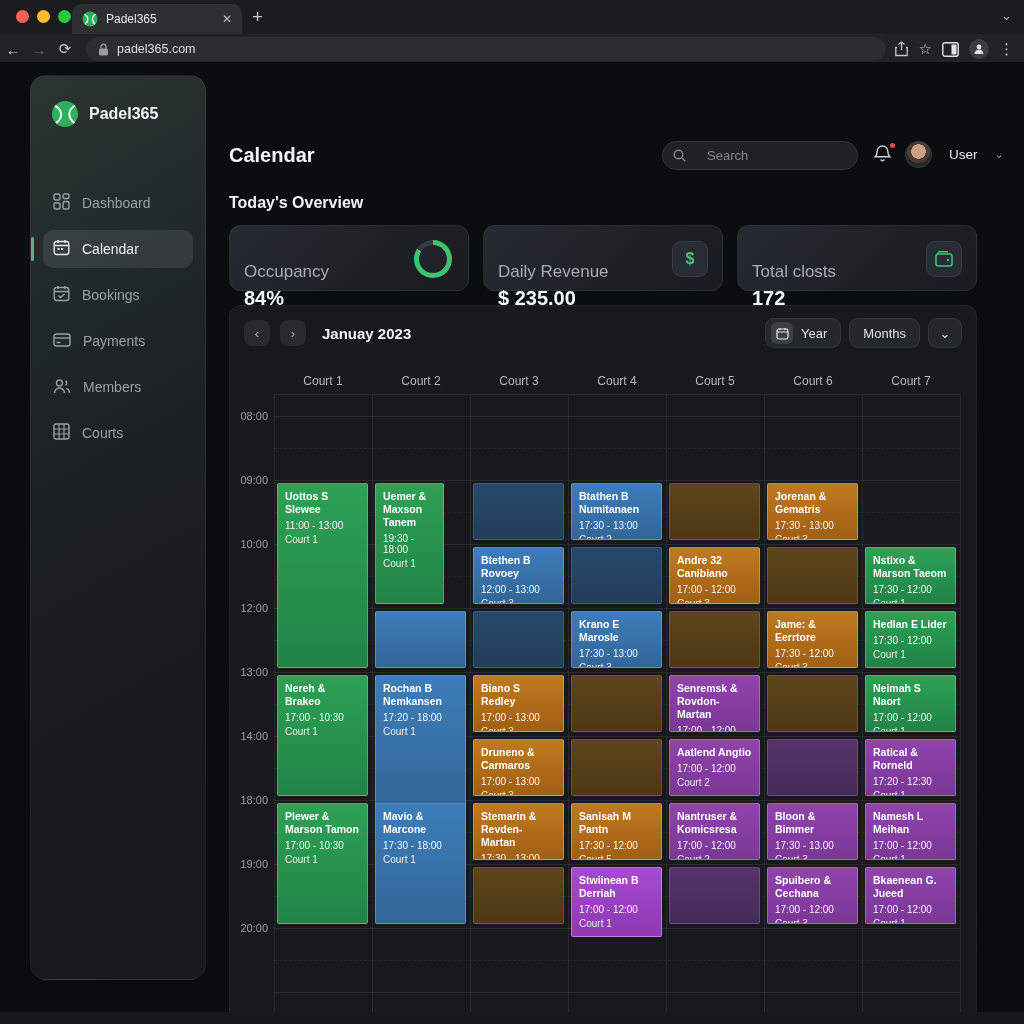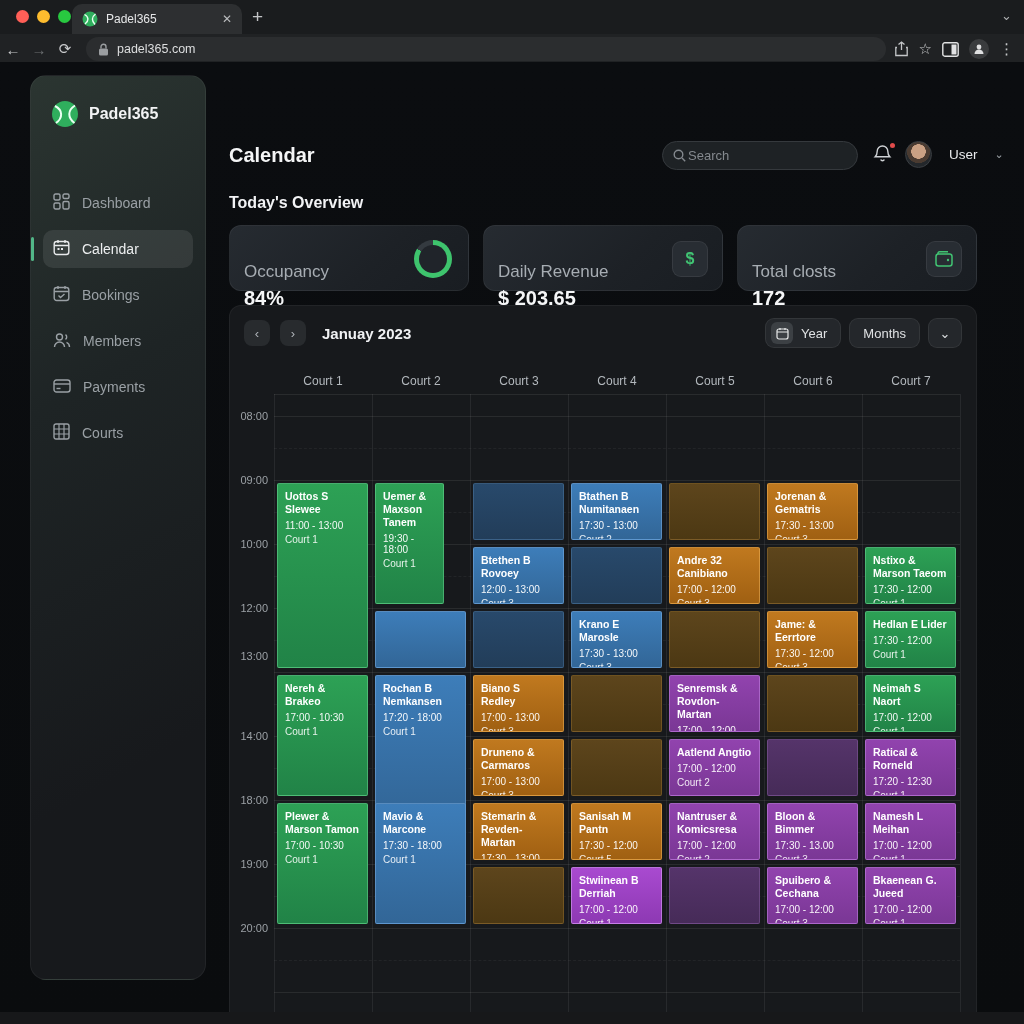--- a/index.html
+++ b/index.html
@@ -44,21 +44,21 @@
   .nav-item { display:flex; align-items:center; gap:12px; height:38px; padding:0 10px;
     border-radius:10px; color:#9aa0a5; font-size:14px; position:relative; }
   .nav-item svg { flex:0 0 auto; }
   .nav-item.active { background:rgba(255,255,255,0.09); color:#eceeef; }
   .nav-item.active::before { content:""; position:absolute; left:-12px; top:7px; width:3px; height:24px;
     border-radius:2px; background:#52b788; }
 
   
   .page-title { position:absolute; left:229px; top:82px; color:#f4f5f6; font-size:20px; font-weight:bold; }
   .search { position:absolute; left:662px; top:79px; width:196px; height:29px; background:#1e2225;
-    border:1px solid #35393d; border-radius:15px; display:flex; align-items:center; padding:0 10px; gap:2px; }
+    border:1px solid #35393d; border-radius:15px; display:flex; align-items:center; padding:0 10px; gap:21px; }
   .search-ph { color:#84898e; font-size:13px; }
   .bell-wrap { position:absolute; left:873px; top:82px; width:22px; height:22px; }
   .bell-dot { position:absolute; right:-2px; top:-3px; width:9px; height:9px; border-radius:50%;
     background:#e14b4b; border:2px solid #0b0d10; }
   .user-wrap { position:absolute; left:905px; top:79px; display:flex; align-items:center; gap:17px; }
   .avatar { width:27px; height:27px; border-radius:50%;
     background:radial-gradient(circle at 50% 38%, #caa184 0 36%, #4a3b31 37% 58%, #23272b 59%);
     border:1px solid #3a3e42; }
   .user-name { color:#e8eaec; font-size:13.5px; }
   .user-chev { color:#9aa0a5; font-size:11px; }
@@ -203,34 +203,34 @@
         </div>
         <div class="nav-item">
           <span><svg width="17" height="17" viewBox="0 0 17 17">
               <rect x="1.2" y="2.5" width="14.6" height="13" rx="2.5" stroke="#9aa0a5" stroke-width="1.4" fill="none"></rect>
               <path d="M1.2 6.5 H15.8 M5 1 v3 M12 1 v3" stroke="#9aa0a5" stroke-width="1.4"></path>
               <path d="M5.5 10.5 l2 2 l4-3.5" stroke="#9aa0a5" stroke-width="1.4" fill="none"></path>
             </svg></span>
           <span>Bookings</span>
         </div>
         <div class="nav-item">
+          <span><svg width="18" height="14" viewBox="0 0 18 14">
+              <rect x="1" y="1" width="16" height="12" rx="2.5" stroke="#9aa0a5" stroke-width="1.4" fill="none"></rect>
+              <path d="M1 5 H17" stroke="#9aa0a5" stroke-width="1.4"></path>
+              <path d="M3.5 9.5 H7.5" stroke="#9aa0a5" stroke-width="1.4"></path>
+            </svg></span>
+          <span>Payments</span>
+        </div>
+        <div class="nav-item">
           <span><svg width="18" height="16" viewBox="0 0 18 16">
               <circle cx="6.5" cy="5" r="3" stroke="#9aa0a5" stroke-width="1.4" fill="none"></circle>
               <path d="M1.5 15 a5 5 0 0 1 10 0" stroke="#9aa0a5" stroke-width="1.4" fill="none"></path>
               <path d="M12.5 2.6 a3 3 0 0 1 0 4.8 M13.5 10.4 a5 5 0 0 1 3 4.6" stroke="#9aa0a5" stroke-width="1.4" fill="none"></path>
             </svg></span>
           <span>Members</span>
-        </div>
-        <div class="nav-item">
-          <span><svg width="18" height="14" viewBox="0 0 18 14">
-              <rect x="1" y="1" width="16" height="12" rx="2.5" stroke="#9aa0a5" stroke-width="1.4" fill="none"></rect>
-              <path d="M1 5 H17" stroke="#9aa0a5" stroke-width="1.4"></path>
-              <path d="M3.5 9.5 H7.5" stroke="#9aa0a5" stroke-width="1.4"></path>
-            </svg></span>
-          <span>Payments</span>
         </div>
         <div class="nav-item">
           <span><svg width="17" height="17" viewBox="0 0 17 17">
               <rect x="1" y="1" width="15" height="15" rx="2" stroke="#9aa0a5" stroke-width="1.4" fill="none"></rect>
               <path d="M1 6 H16 M1 11 H16 M6 1 V16 M11 1 V16" stroke="#9aa0a5" stroke-width="1.2"></path>
             </svg></span>
           <span>Courts</span>
         </div>
       </div>
   </div>
@@ -261,21 +261,21 @@
   <div class="stats">
     <div class="stat-card">
       <div class="stat-label">Occupancy</div>
       <div class="stat-value">84%</div>
       <div class="ring" id="occ-ring" style="background: conic-gradient(rgb(62, 196, 109) 0deg, rgb(62, 196, 109) 84%, rgb(52, 58, 64) 84%, rgb(52, 58, 64) 100%);">
           <div class="ring-inner"></div>
         </div>
     </div>
     <div class="stat-card">
       <div class="stat-label">Daily Revenue</div>
-      <div class="stat-value">$ 203.65</div>
+      <div class="stat-value">$ 235.00</div>
       <div class="stat-icon-box">
         <span class="dollar">$</span>
       </div>
     </div>
     <div class="stat-card">
       <div class="stat-label">Total closts</div>
       <div class="stat-value">172</div>
       <div class="stat-icon-box">
         <svg width="18" height="16" viewBox="0 0 18 16">
           <rect x="1" y="3" width="16" height="12" rx="2.5" stroke="#41c473" stroke-width="1.5" fill="none"></rect>
@@ -326,21 +326,21 @@
         <div class="hline" style="top: 86px;"></div>
         <div class="tlabel" style="top: 86px;">09:00</div>
         <div class="dline" style="top: 118px;"></div>
         <div class="hline" style="top: 150px;"></div>
         <div class="tlabel" style="top: 150px;">10:00</div>
         <div class="dline" style="top: 182px;"></div>
         <div class="hline" style="top: 214px;"></div>
         <div class="tlabel" style="top: 214px;">12:00</div>
         <div class="dline" style="top: 246px;"></div>
         <div class="hline" style="top: 278px;"></div>
-        <div class="tlabel" style="top: 262px;">13:00</div>
+        <div class="tlabel" style="top: 278px;">13:00</div>
         <div class="dline" style="top: 310px;"></div>
         <div class="hline" style="top: 342px;"></div>
         <div class="tlabel" style="top: 342px;">14:00</div>
         <div class="dline" style="top: 374px;"></div>
         <div class="hline" style="top: 406px;"></div>
         <div class="tlabel" style="top: 406px;">18:00</div>
         <div class="dline" style="top: 438px;"></div>
         <div class="hline" style="top: 470px;"></div>
         <div class="tlabel" style="top: 470px;">19:00</div>
         <div class="dline" style="top: 502px;"></div>
@@ -422,21 +422,21 @@
           <div class="tm">17:30 - 13:00</div>
           <div class="ct">Court 3</div>
         </div>
         <div class="card tone-orange-dim" style="left: 341px; width: 91px; top: 281px; height: 57px;"></div>
         <div class="card tone-orange-dim" style="left: 341px; width: 91px; top: 345px; height: 57px;"></div>
         <div class="card tone-orange" style="left: 341px; width: 91px; top: 409px; height: 57px;">
           <div class="nm">Sanisah M Pantn</div>
           <div class="tm">17:30 - 12:00</div>
           <div class="ct">Court 5</div>
         </div>
-        <div class="card tone-purple-bright" style="left: 341px; width: 91px; top: 473px; height: 57px;">
+        <div class="card tone-purple-bright" style="left: 341px; width: 91px; top: 473px; height: 70px;">
           <div class="nm">Stwiinean B Derriah</div>
           <div class="tm">17:00 - 12:00</div>
           <div class="ct">Court 1</div>
         </div>
         <div class="card tone-orange-dim" style="left: 439px; width: 91px; top: 89px; height: 57px;"></div>
         <div class="card tone-orange" style="left: 439px; width: 91px; top: 153px; height: 57px;">
           <div class="nm">Andre 32 Canibiano</div>
           <div class="tm">17:00 - 12:00</div>
           <div class="ct">Court 3</div>
         </div>

